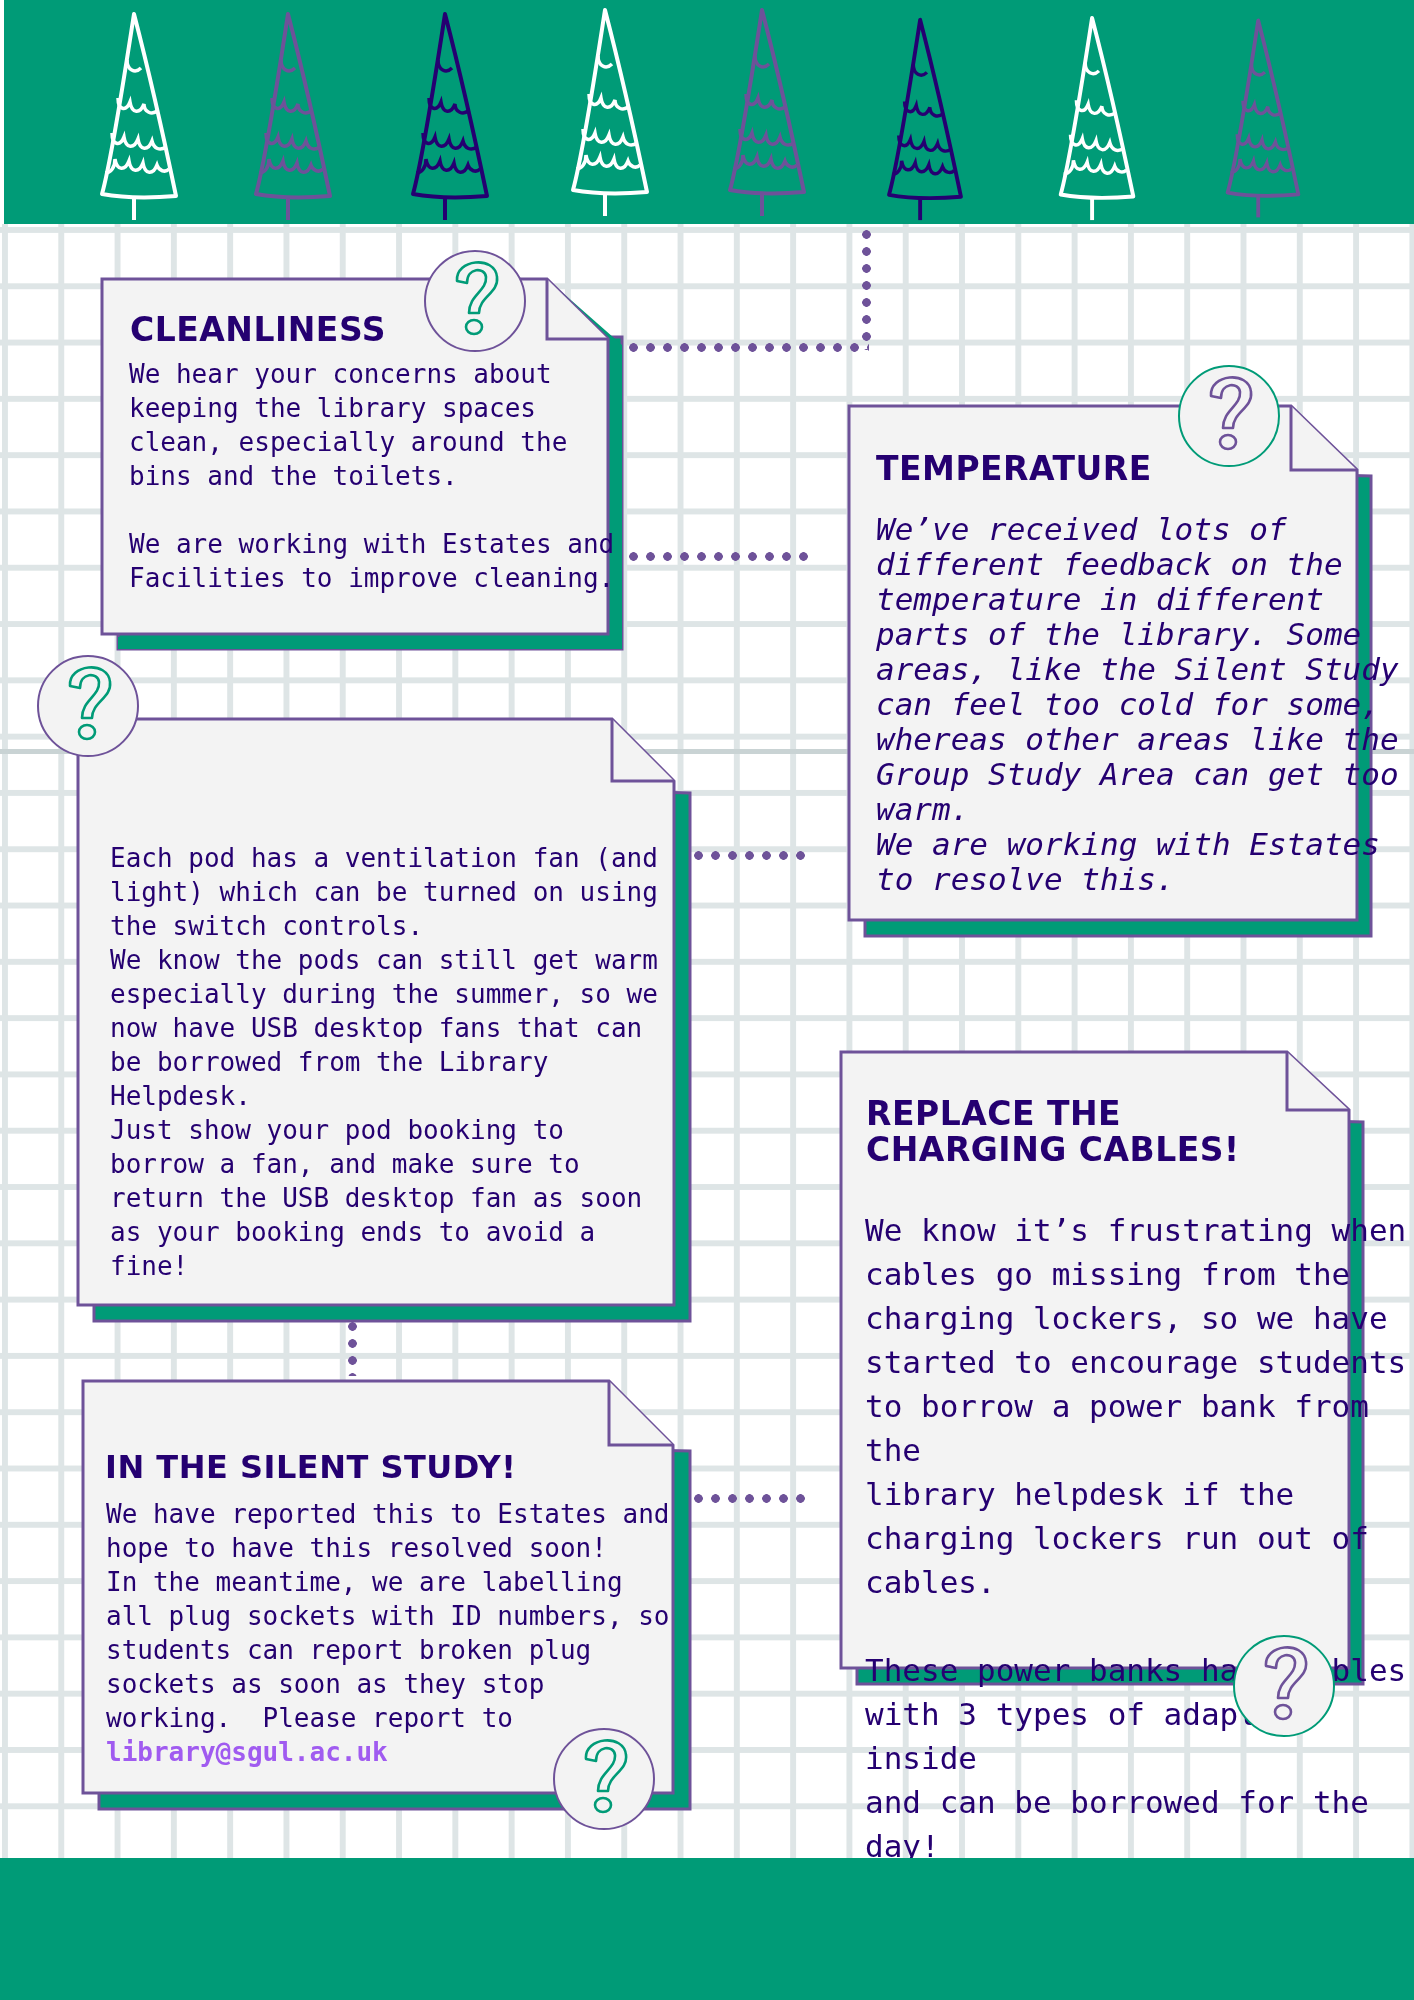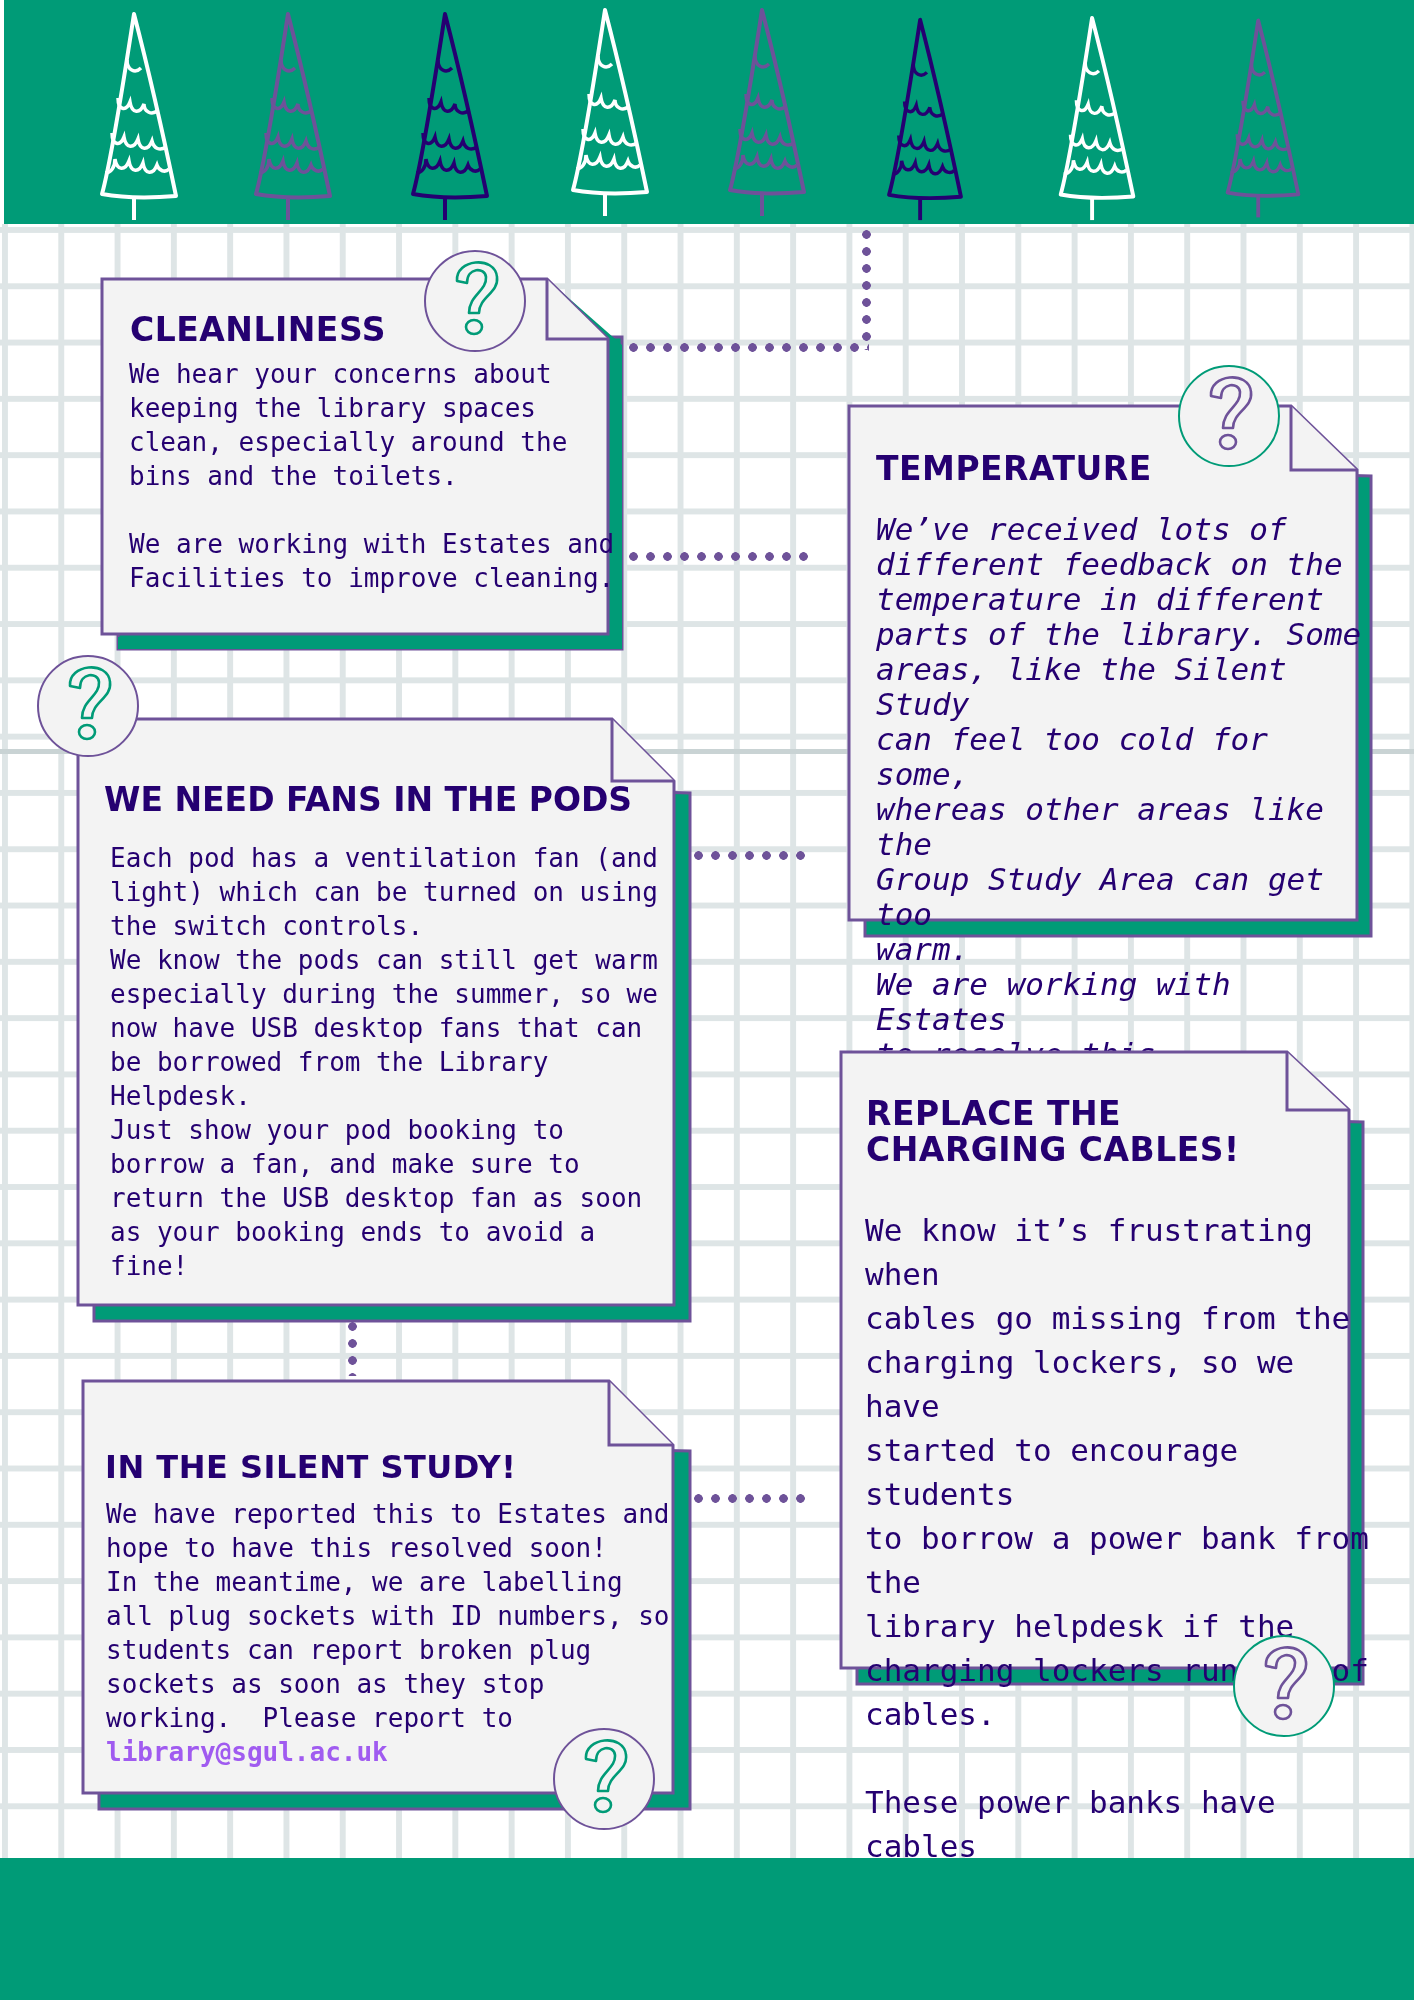--- a/index.html
+++ b/index.html
@@ -30,21 +30,21 @@
   .dots-h {
     position:absolute; height:9px;
     background-image: radial-gradient(circle, #6E5299 4px, transparent 4.6px);
     background-size:17px 9px; background-repeat:repeat-x;
   }
   .dots-v {
     position:absolute; width:9px;
     background-image: radial-gradient(circle, #6E5299 4px, transparent 4.6px);
     background-size:9px 17px; background-repeat:repeat-y;
   }
-  .card { position:absolute; }
+  .card { position:absolute;padding-left:48px; }
   .card svg.frame { position:absolute; left:0; top:0; overflow:visible; }
   .card-title {
     position:absolute;
     font-family:"DejaVu Sans", sans-serif; font-weight:bold;
     color:#250071; text-transform:uppercase; letter-spacing:0.5px;
     line-height:1.0; margin:0;
   }
   .card-body {
     position:absolute; color:#250071;
     font-family:"DejaVu Sans Mono", monospace;
@@ -160,21 +160,20 @@
 We are working with Estates
 to resolve this.</p>
 </div>
 
 <div class="card" style="left:76px; top:717px; width:620px; height:608px;">
   <svg class="frame" width="620" height="608">
     <polygon points="18,60 614,76 614,604 18,604" fill="#009B77" stroke="#6E5299" stroke-width="3"></polygon>
     <path d="M2 2 L 536 2 L 598 64 L 598 588 L 2 588 Z" fill="#F3F3F3" stroke="#6E5299" stroke-width="3"></path>
     <path d="M536 2 L 536 64 L 598 64" fill="#F3F3F3" stroke="#6E5299" stroke-width="3"></path>
   </svg>
-  <h2 class="card-title" style="left:28px; top:66px; font-size:33px; letter-spacing:0px;">WE NEED FANS IN THE PODS</h2>
   <p class="card-body" style="left:34px; top:124px;">Each pod has a ventilation fan (and
 light) which can be turned on using
 the switch controls.
 We know the pods can still get warm
 especially during the summer, so we
 now have USB desktop fans that can
 be borrowed from the Library
 Helpdesk.
 Just show your pod booking to
 borrow a fan, and make sure to

